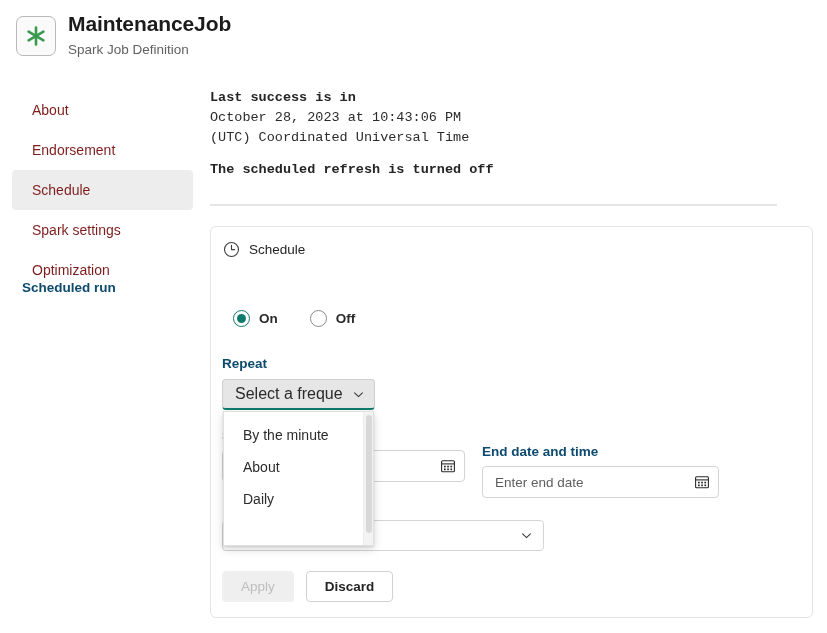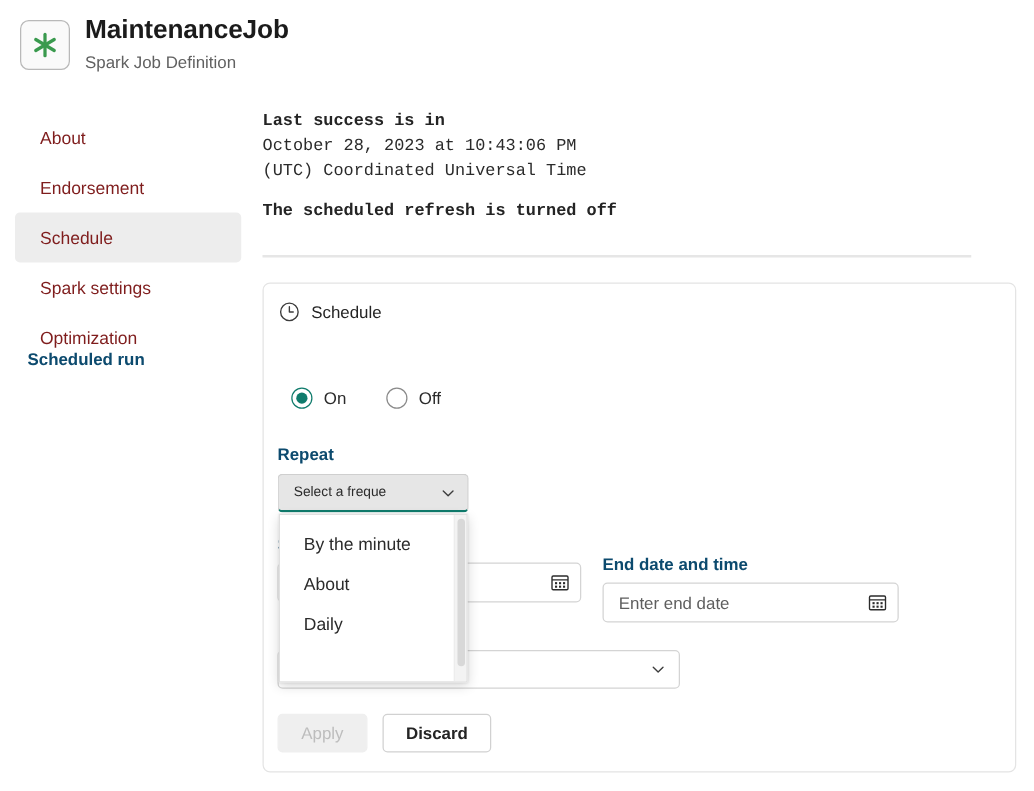--- a/index.html
+++ b/index.html
@@ -146,20 +146,21 @@
     display: flex;
     align-items: center;
     gap: 0px;
   }
   .radio-opt {
     display: flex;
     align-items: center;
     gap: 9px;
     margin-right: 32px;
     cursor: pointer;
+    font-weight: bold;
   }
   .radio-circle {
     width: 17px; height: 17px;
     border-radius: 50%;
     border: 1.5px solid #8a8a8a;
     background: #fff;
     display: flex;
     align-items: center;
     justify-content: center;
   }
@@ -188,21 +189,21 @@
     left: 222px; top: 379px;
     width: 153px;
     height: 31px;
     background: #e6e6e6;
     border: 1px solid #cfcfcf;
     border-bottom: 2px solid #0f7b6c;
     border-radius: 4px;
     display: flex;
     align-items: center;
     padding: 0 9px 0 12px;
-    font-size: 11px;
+    font-size: 16px;
     color: #2b2b2b;
     cursor: pointer;
     overflow: hidden;
     white-space: nowrap;
   }
   .combo-text { flex: 1; overflow: hidden; }
   .chev { flex: 0 0 auto; margin-left: 4px; }
 
   
   .start-field-wrap {

